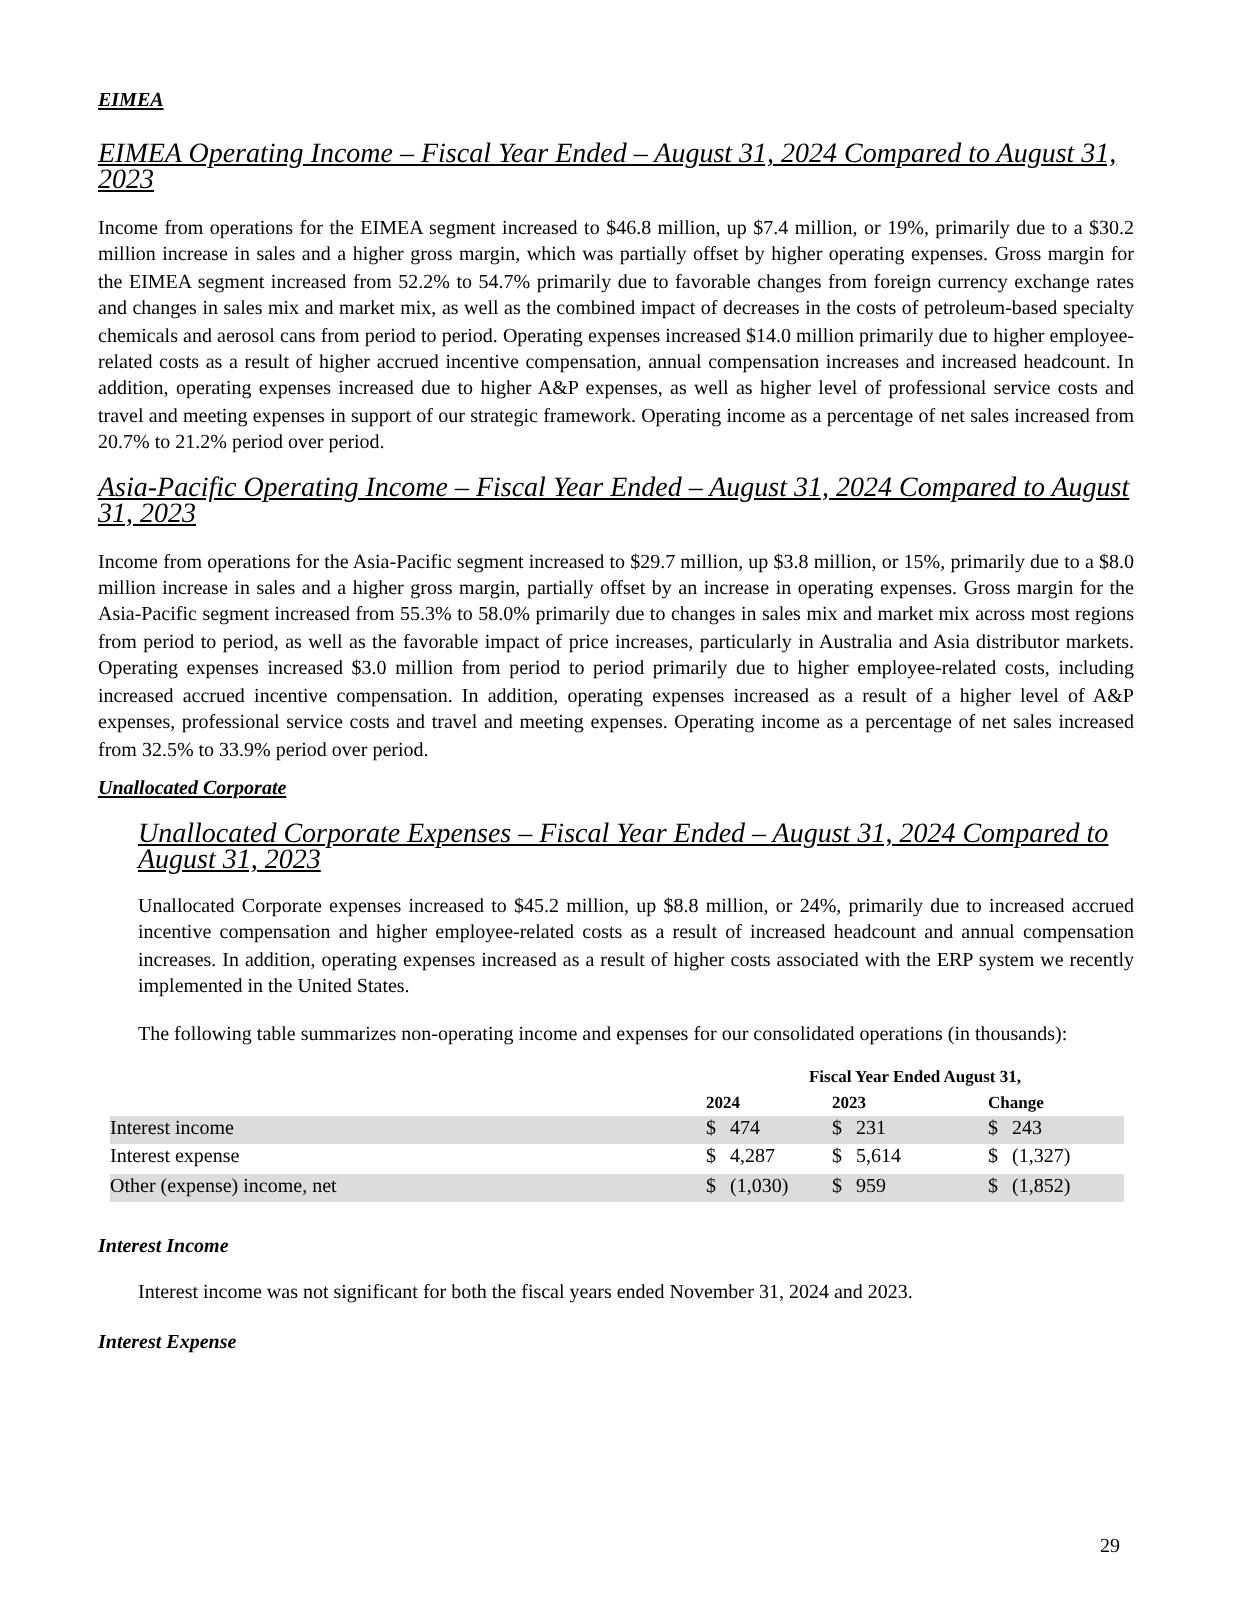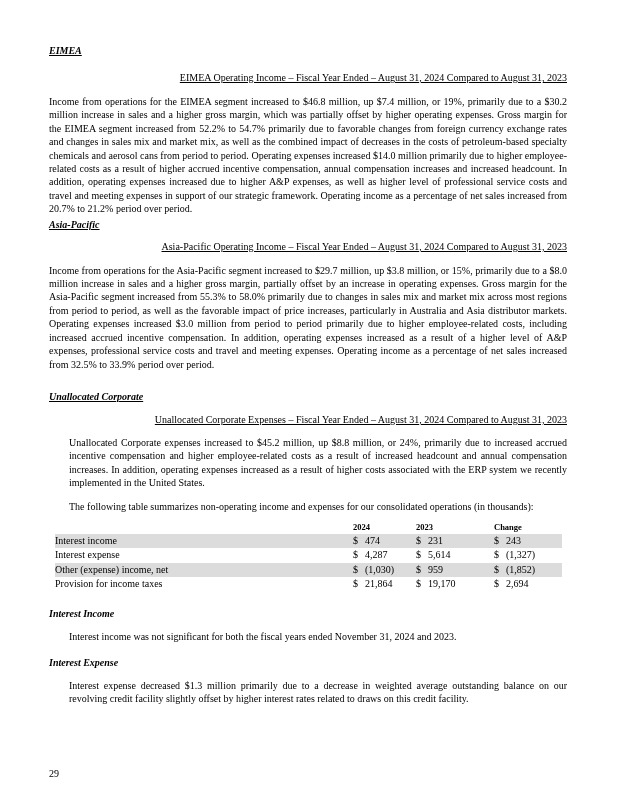--- a/index.html
+++ b/index.html
@@ -25,25 +25,25 @@
   .head {
     margin:0;
     font-size:10px;
     line-height:13px;
     font-weight:bold;
     font-style:italic;
     text-decoration:underline;
   }
   .subhead {
     margin:0;
-    font-size:10px;
+    font-size:14px;
     line-height:13px;
     font-weight:normal;
+    font-style:italic;
     text-decoration:underline;
-    text-align:right;
   }
   .boldhead {
     margin:0;
     font-size:10px;
     line-height:13px;
     font-weight:bold;
     font-style:normal;
     text-decoration:none;
   }
   .bolditalic {
@@ -51,21 +51,21 @@
     font-size:10px;
     line-height:13px;
     font-weight:bold;
     font-style:italic;
     text-decoration:none;
   }
   .mt14 { margin-top:14px; }
   .mt11 { margin-top:11px; }
   .mt10 { margin-top:10px;margin-left:20px; }
   .mt9  { margin-top:9px; }
-  .mt6  { margin-top:19px; }
+  .mt6  { margin-top:6px; }
   .mt2  { margin-top:2px; }
   .mt12 { margin-top:12px; }
   .mt16 { margin-top:16px; }
 
   .fin-table { margin-top:8px; margin-left:6px; }
   table.nonop {
     border-collapse:collapse;
     table-layout:fixed;
     width:507px;
   }
@@ -86,34 +86,33 @@
   td.label { text-align:left; padding-left:6px; }
   td.cur   { text-align:left; }
   td.val   { text-align:left; }
   td.pad   { }
   tr.shaded td { background:var(--shade, #dcdcdc); }
 
   .page-number {
     position:absolute;
     left:49px; right:58px;
     top:768px;
-    text-align:left;
+    text-align:right;
     font-size:10px;
   }
 </style>
 </head>
 <body>
 
 <div class="page">
 
   <h3 class="head">EIMEA</h3>
   <h4 class="subhead mt14">EIMEA Operating Income – Fiscal Year Ended – August 31, 2024 Compared to August 31, 2023</h4>
   <p class="para mt11">Income from operations for the EIMEA segment increased to $46.8 million, up $7.4 million, or 19%, primarily due to a $30.2 million increase in sales and a higher gross margin, which was partially offset by higher operating expenses. Gross margin for the EIMEA segment increased from 52.2% to 54.7% primarily due to favorable changes from foreign currency exchange rates and changes in sales mix and market mix, as well as the combined impact of decreases in the costs of petroleum-based specialty chemicals and aerosol cans from period to period. Operating expenses increased $14.0 million primarily due to higher employee-related costs as a result of higher accrued incentive compensation, annual compensation increases and increased headcount. In addition, operating expenses increased due to higher A&amp;P expenses, as well as higher level of professional service costs and travel and meeting expenses in support of our strategic framework. Operating income as a percentage of net sales increased from 20.7% to 21.2% period over period.</p>
 
-  <h3 class="head mt2">Asia-Pacific</h3>
   <h4 class="subhead mt9">Asia-Pacific Operating Income – Fiscal Year Ended – August 31, 2024 Compared to August 31, 2023</h4>
   <p class="para mt11">Income from operations for the Asia-Pacific segment increased to $29.7 million, up $3.8 million, or 15%, primarily due to a $8.0 million increase in sales and a higher gross margin, partially offset by an increase in operating expenses. Gross margin for the Asia-Pacific segment increased from 55.3% to 58.0% primarily due to changes in sales mix and market mix across most regions from period to period, as well as the favorable impact of price increases, particularly in Australia and Asia distributor markets. Operating expenses increased $3.0 million from period to period primarily due to higher employee-related costs, including increased accrued incentive compensation. In addition, operating expenses increased as a result of a higher level of A&amp;P expenses, professional service costs and travel and meeting expenses. Operating income as a percentage of net sales increased from 32.5% to 33.9% period over period.</p>
 
   <h3 class="head mt6">Unallocated Corporate</h3>
   <h4 class="subhead mt10">Unallocated Corporate Expenses – Fiscal Year Ended – August 31, 2024 Compared to August 31, 2023</h4>
   <p class="para mt10">Unallocated Corporate expenses increased to $45.2 million, up $8.8 million, or 24%, primarily due to increased accrued incentive compensation and higher employee-related costs as a result of increased headcount and annual compensation increases. In addition, operating expenses increased as a result of higher costs associated with the ERP system we recently implemented in the United States.</p>
 
   <p class="para mt10">The following table summarizes non-operating income and expenses for our consolidated operations (in thousands):</p>
 
   <div class="fin-table">
@@ -124,20 +123,24 @@
         <col style="width:44px">
         <col style="width:7px">
         <col style="width:12px">
         <col style="width:54px">
         <col style="width:12px">
         <col style="width:12px">
         <col style="width:53px">
         <col style="width:3px">
       </colgroup>
       <thead>
+        <tr>
+          <td></td>
+          <td class="span-head" colspan="9">Fiscal Year Ended August 31,</td>
+        </tr>
         <tr>
           <td></td>
           <td class="col-head" colspan="2">2024</td>
           <td></td>
           <td class="col-head" colspan="2">2023</td>
           <td></td>
           <td class="col-head" colspan="2">Change</td>
           <td></td>
         </tr>
       </thead>
@@ -171,36 +174,23 @@
             <td class="cur">$</td>
             <td class="val">(1,030)</td>
             <td class="pad"></td>
             <td class="cur">$</td>
             <td class="val">959</td>
             <td class="pad"></td>
             <td class="cur">$</td>
             <td class="val">(1,852)</td>
             <td class="pad"></td>
           </tr>
-          <tr>
-            <td class="label">Provision for income taxes</td>
-            <td class="cur">$</td>
-            <td class="val">21,864</td>
-            <td class="pad"></td>
-            <td class="cur">$</td>
-            <td class="val">19,170</td>
-            <td class="pad"></td>
-            <td class="cur">$</td>
-            <td class="val">2,694</td>
-            <td class="pad"></td>
-          </tr>
         </tbody>
     </table>
   </div>
 
   <h3 class="bolditalic mt16">Interest Income</h3>
   <p class="para mt10">Interest income was not significant for both the fiscal years ended November 31, 2024 and 2023.</p>
 
   <h3 class="bolditalic mt12">Interest Expense</h3>
-  <p class="para mt10">Interest expense decreased $1.3 million primarily due to a decrease in weighted average outstanding balance on our revolving credit facility slightly offset by higher interest rates related to draws on this credit facility.</p>
 
   <div class="page-number">29</div>
 </div>
 
 </body></html>

